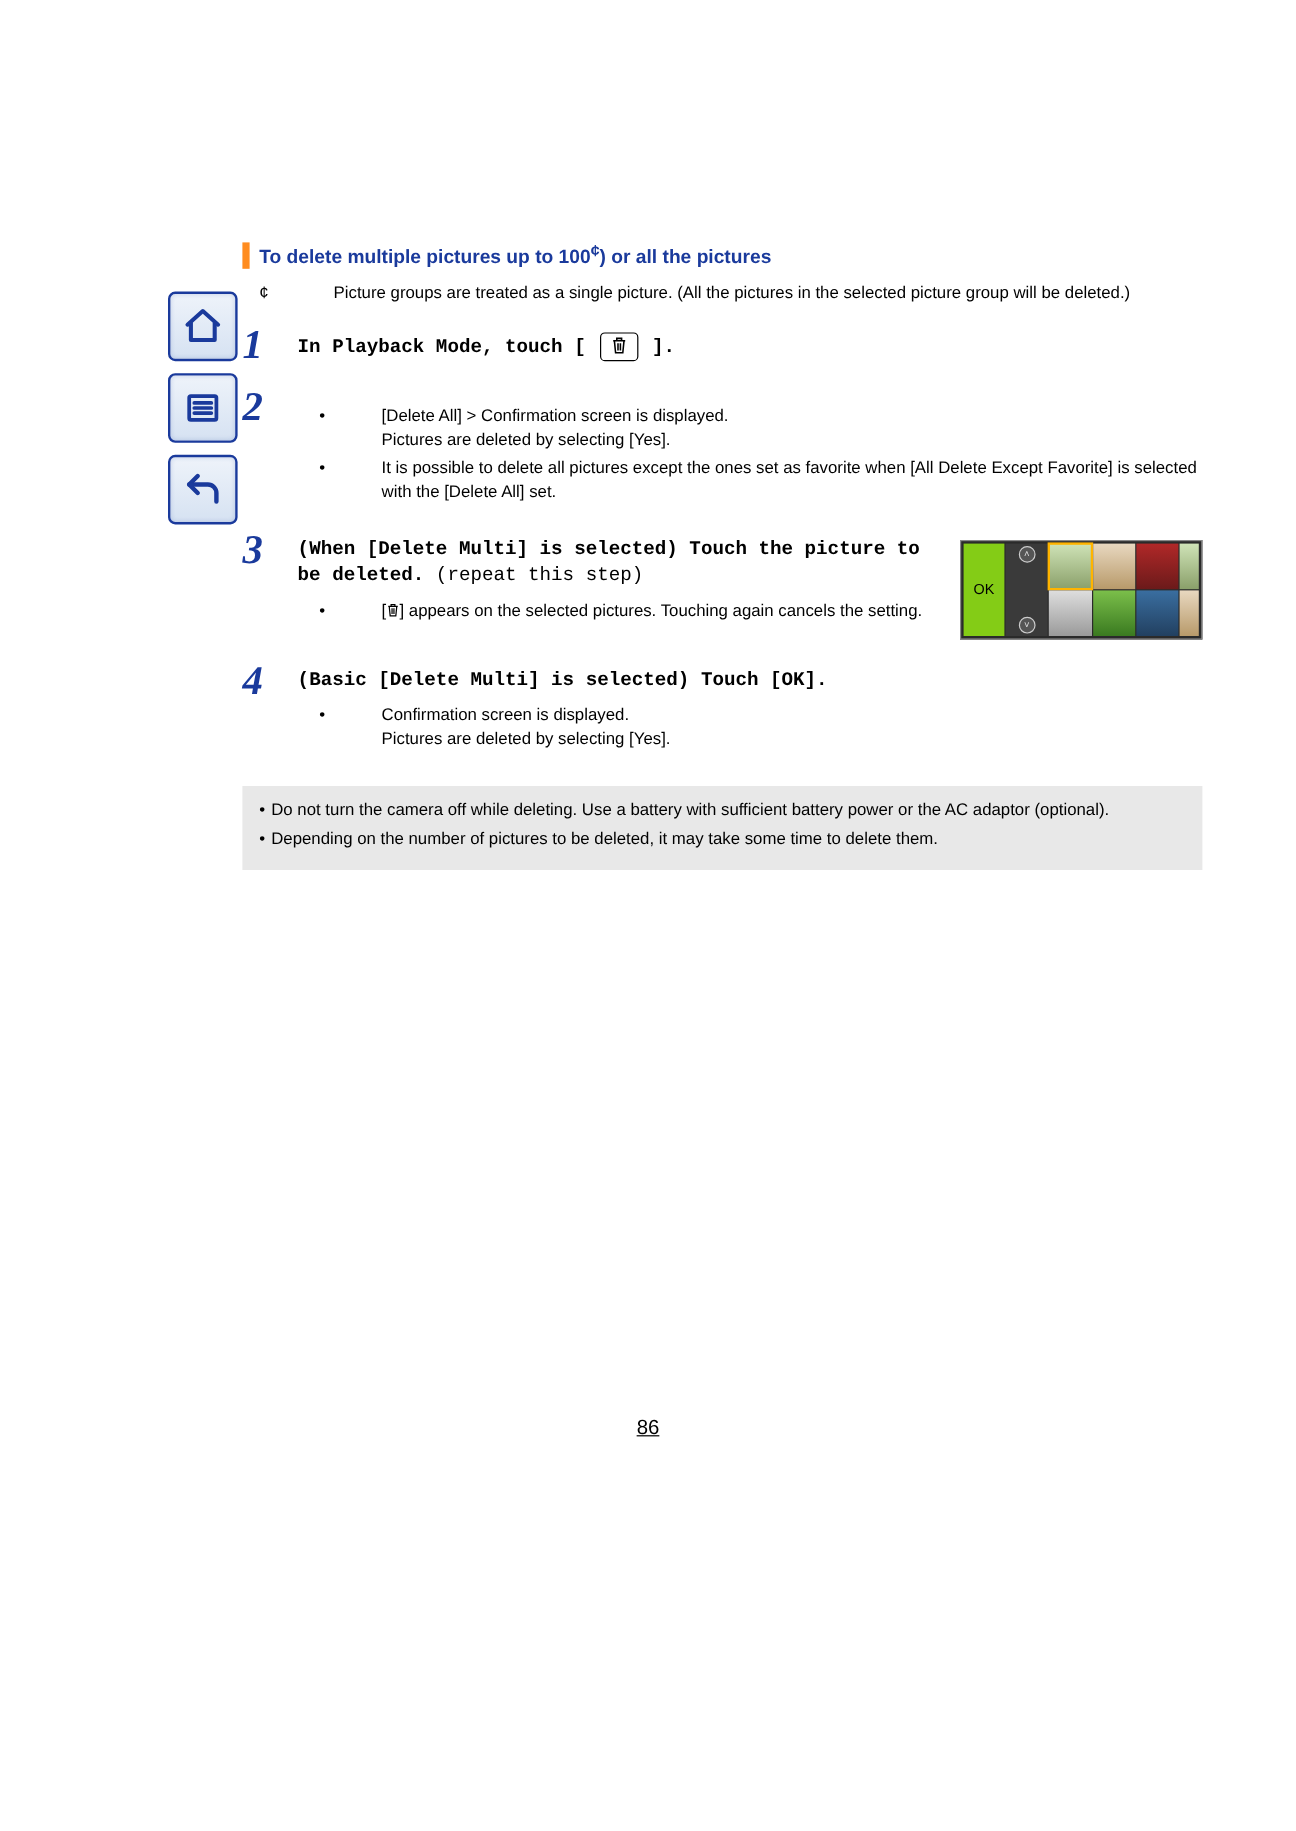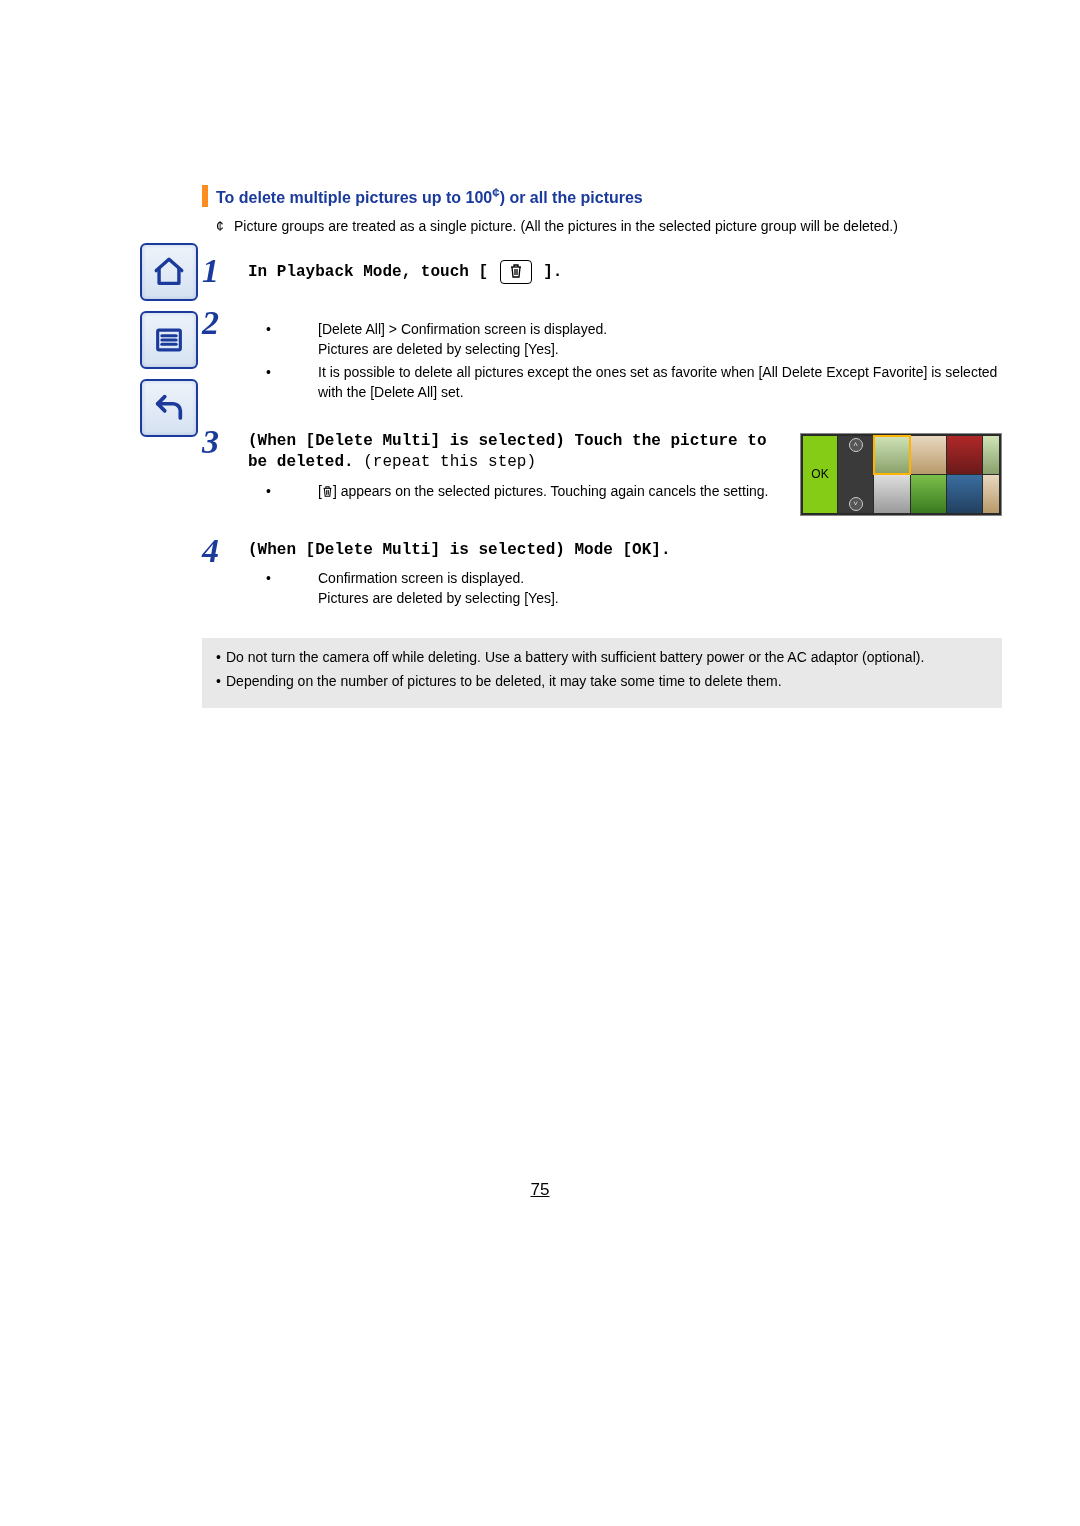--- a/index.html
+++ b/index.html
@@ -22,40 +22,41 @@
     background: linear-gradient(to right, #c9d8ee 0%, #c9d8ee 78%, #1a3a9c 100%);
     border-bottom: 4px solid #1a3a9c;
     display: flex;
     align-items: center;
     padding-left: 10px;
   }
   .header-text { font-size: 15px; color: #000; }
   .section-heading-row {
     display: flex;
     align-items: center;
+    margin-top: 16px;
   }
   .orange-bar {
     width: 6px;
     height: 22px;
     background: #ff8c1f;
     margin-right: 8px;
   }
   .section-heading {
     color: #1a3a9c;
     font-weight: bold;
     font-size: 16px;
   }
   .footnote-row {
     display: flex;
     margin: 10px 0 0 14px;
     font-size: 14px;
     line-height: 1.35;
   }
   .footnote-mark { width: 18px; flex: none; }
-  .footnote-text { flex: 1; }
+  .footnote-text { flex: 1; margin-left: 44px; }
   .step {
     display: flex;
     margin-top: 18px;
   }
   .step-num {
     width: 46px;
     flex: none;
     color: #1a3a9c;
     font-family: "Times New Roman", serif;
     font-style: italic;
@@ -308,21 +309,21 @@
             </div>
           </div>
         </div>
       </div>
     </div>
   </div>
 
   <div class="step">
     <div class="step-num">4</div>
     <div class="step-body">
-      <div class="step-title">(<span>When [Delete Multi] is selected) Mode [OK].</span></div>
+      <div class="step-title">(<span>Basic [Delete Multi] is selected) Touch [OK].</span></div>
       <div class="sub-bullets">
         <div class="sub-bullet">
           <div class="dot">•</div>
           <div class="txt">
             <span>Confirmation screen is displayed.</span><br>
             <span>Pictures are deleted by selecting [Yes].</span>
           </div>
         </div>
       </div>
     </div>
@@ -334,13 +335,13 @@
       <div class="txt">Do not turn the camera off while deleting. Use a battery with sufficient battery power or the AC adaptor (optional).</div>
     </div>
     <div class="note-row">
       <div class="dot">•</div>
       <div class="txt">Depending on the number of pictures to be deleted, it may take some time to delete them.</div>
     </div>
   </div>
 
 </div>
 
-<div class="page-num"><span>75</span></div>
+<div class="page-num"><span>86</span></div>
 
 </body></html>

